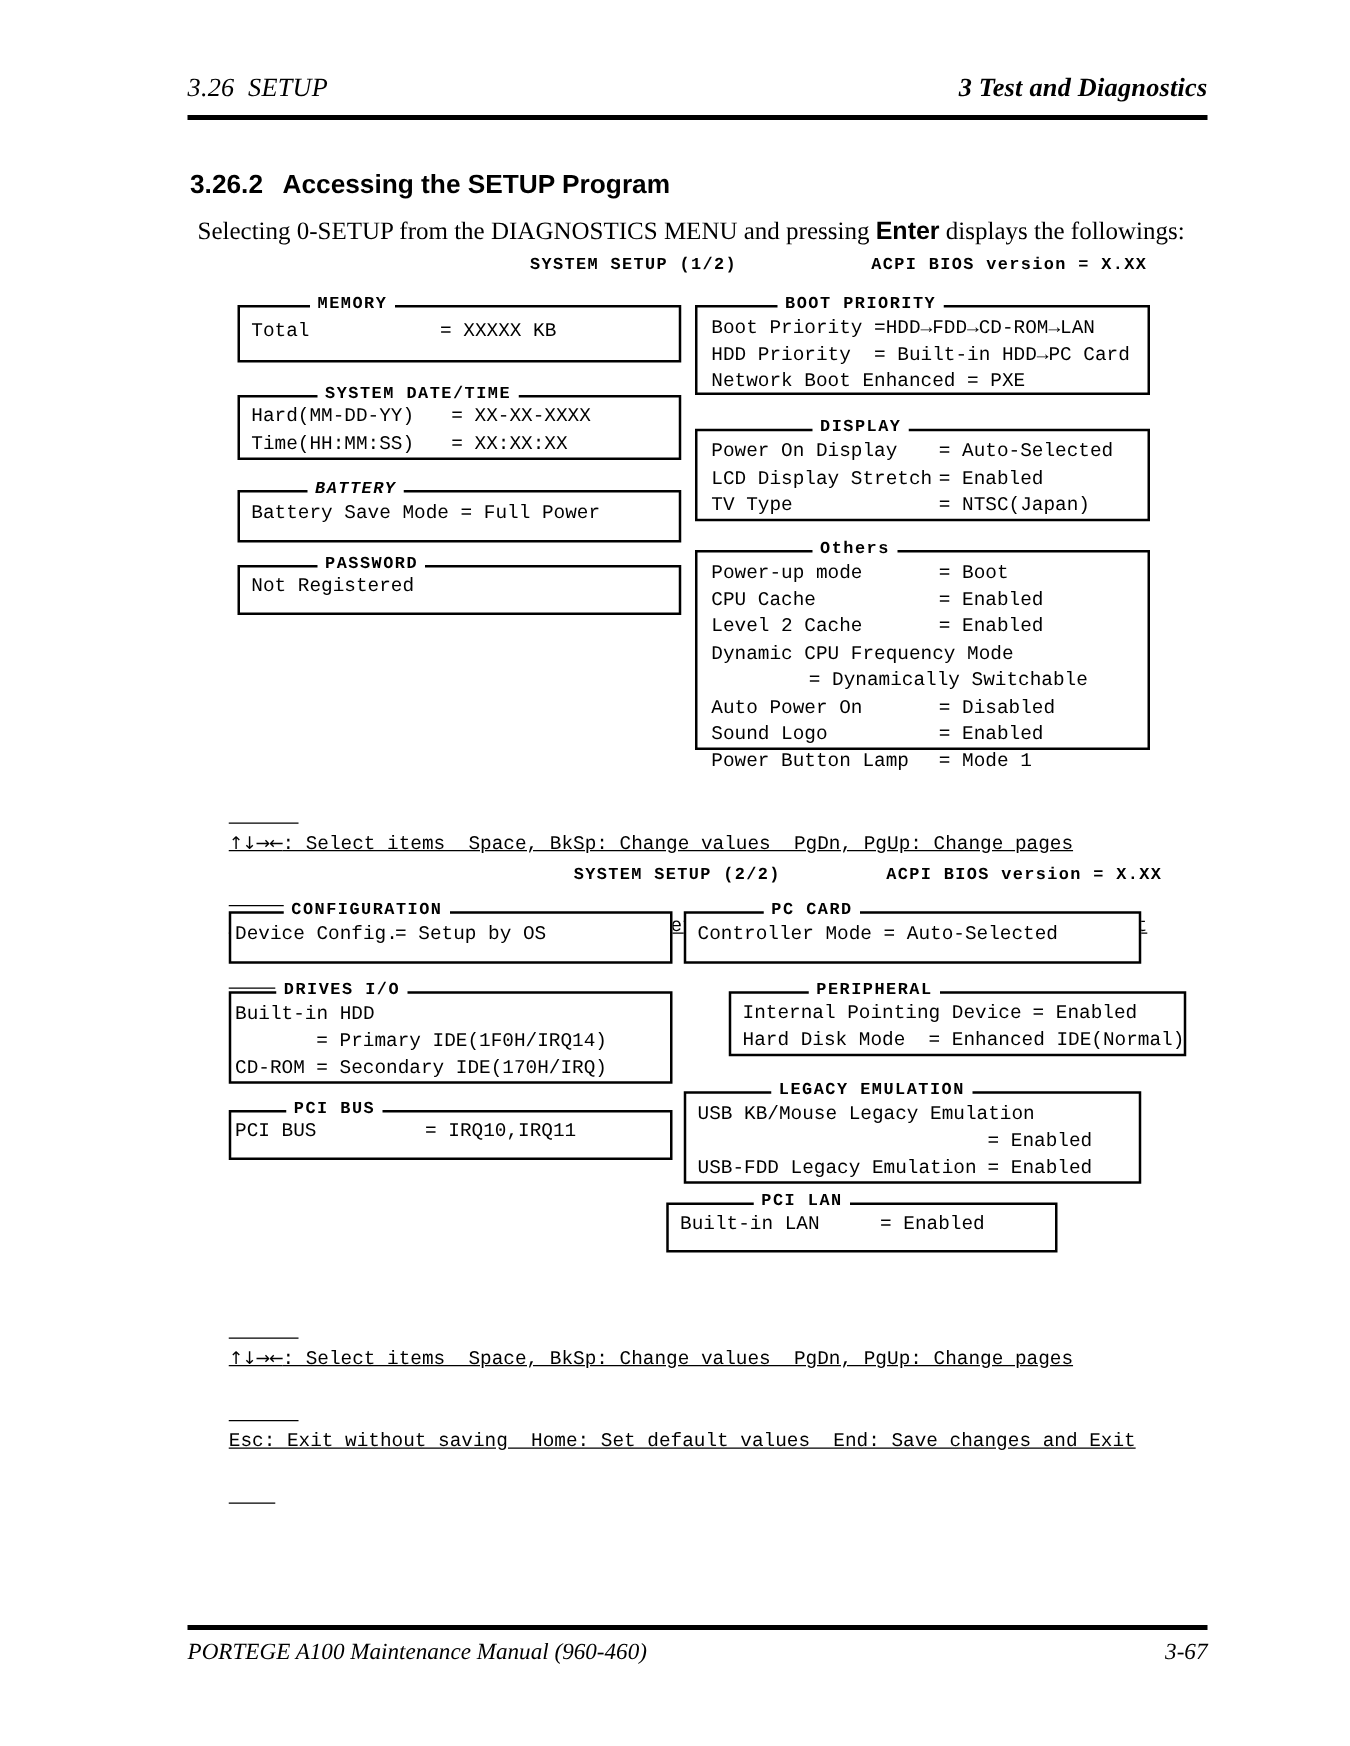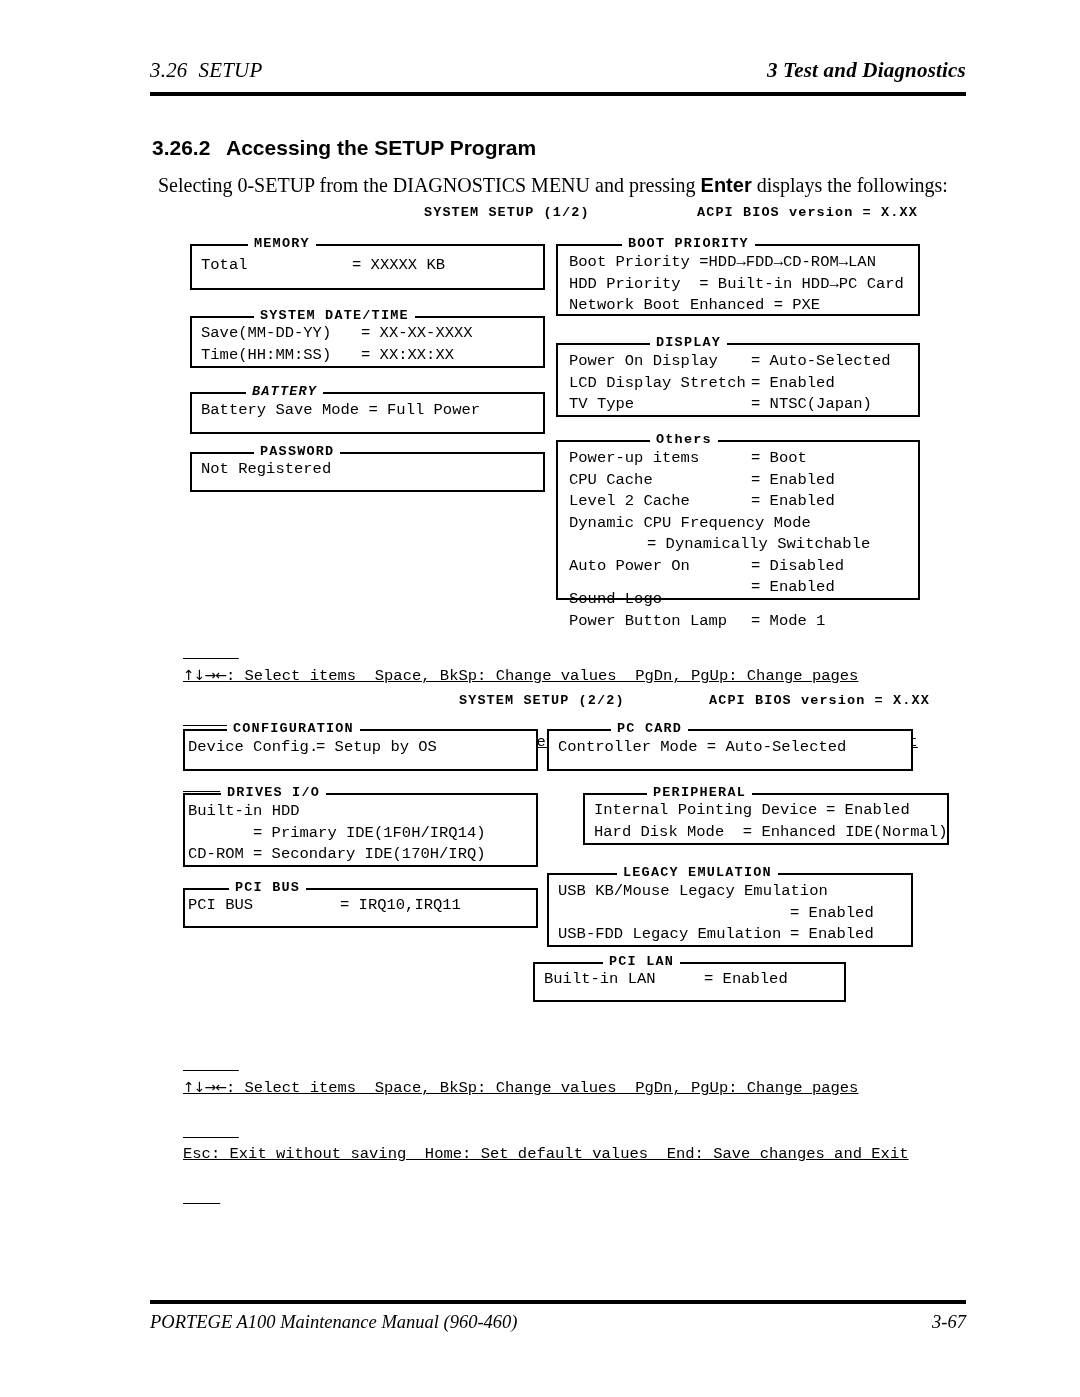--- a/index.html
+++ b/index.html
@@ -180,21 +180,21 @@
     <div class="panel" style="left:190px;top:244px;width:355px;height:46px;">
       <div class="panel-title" style="left:56px;">MEMORY</div>
       <div class="rows">
         <div class="row"><span class="k">Total</span><span class="v" style="position:absolute;left:160px;">= XXXXX KB</span></div>
       </div>
     </div>
 
     <div class="panel" style="left:190px;top:316px;width:355px;height:52px;">
       <div class="panel-title" style="left:62px;">SYSTEM DATE/TIME</div>
       <div class="rows" style="padding-top:5px;">
-        <div class="row"><span class="k" style="display:inline-block;width:160px;">Save(MM-DD-YY)</span><span class="v">= XX-XX-XXXX</span></div>
+        <div class="row"><span class="k" style="display:inline-block;width:160px;">Hard(MM-DD-YY)</span><span class="v">= XX-XX-XXXX</span></div>
         <div class="row"><span class="k" style="display:inline-block;width:160px;">Time(HH:MM:SS)</span><span class="v">= XX:XX:XX</span></div>
       </div>
     </div>
 
     <div class="panel" style="left:190px;top:392px;width:355px;height:42px;">
       <div class="panel-title" style="left:54px;font-style:italic;">BATTERY</div>
       <div class="rows" style="padding-top:6px;">
         <div class="row single"><span class="k">Battery Save Mode = Full Power</span></div>
       </div>
     </div>
@@ -220,27 +220,27 @@
       <div class="rows" style="padding-top:6px;padding-left:11px;">
         <div class="row"><span class="k" style="display:inline-block;width:182px;">Power On Display</span><span class="v">= Auto-Selected</span></div>
         <div class="row"><span class="k" style="display:inline-block;width:182px;">LCD Display Stretch</span><span class="v">= Enabled</span></div>
         <div class="row"><span class="k" style="display:inline-block;width:182px;">TV Type</span><span class="v">= NTSC(Japan)</span></div>
       </div>
     </div>
 
     <div class="panel" style="left:556px;top:440px;width:364px;height:160px;">
       <div class="panel-title" style="left:92px;">Others</div>
       <div class="rows" style="padding-top:6px;padding-left:11px;">
-        <div class="row"><span class="k" style="display:inline-block;width:182px;">Power-up items</span><span class="v">= Boot</span></div>
+        <div class="row"><span class="k" style="display:inline-block;width:182px;">Power-up mode</span><span class="v">= Boot</span></div>
         <div class="row"><span class="k" style="display:inline-block;width:182px;">CPU Cache</span><span class="v">= Enabled</span></div>
         <div class="row"><span class="k" style="display:inline-block;width:182px;">Level 2 Cache</span><span class="v">= Enabled</span></div>
         <div class="row single"><span class="k">Dynamic CPU Frequency Mode</span></div>
         <div class="row"><span class="k" style="display:inline-block;width:78px;">        </span><span class="v">= Dynamically Switchable</span></div>
         <div class="row"><span class="k" style="display:inline-block;width:182px;">Auto Power On</span><span class="v">= Disabled</span></div>
-        <div class="row"><span class="k" style="display:inline-block;width:182px;margin-top:12px;">Sound Logo</span><span class="v">= Enabled</span></div>
+        <div class="row"><span class="k" style="display:inline-block;width:182px;">Sound Logo</span><span class="v">= Enabled</span></div>
         <div class="row"><span class="k" style="display:inline-block;width:182px;">Power Button Lamp</span><span class="v">= Mode 1</span></div>
       </div>
     </div>
 
     <div class="helptext" style="left:183px;top:620px;">
       <div><span class="arrows">↑↓→←</span><span>: Select items  Space, BkSp: Change values  PgDn, PgUp: Change pages</span></div>
       <div>Esc: Exit without saving  Home : Set default values  End: Save changes and Exit</div>
     </div>
   </div>
 

